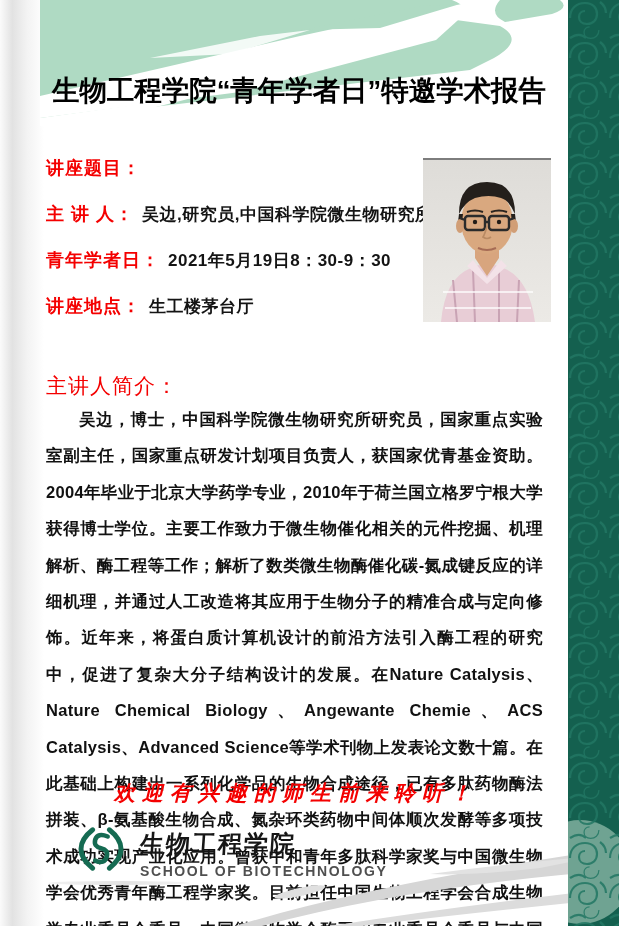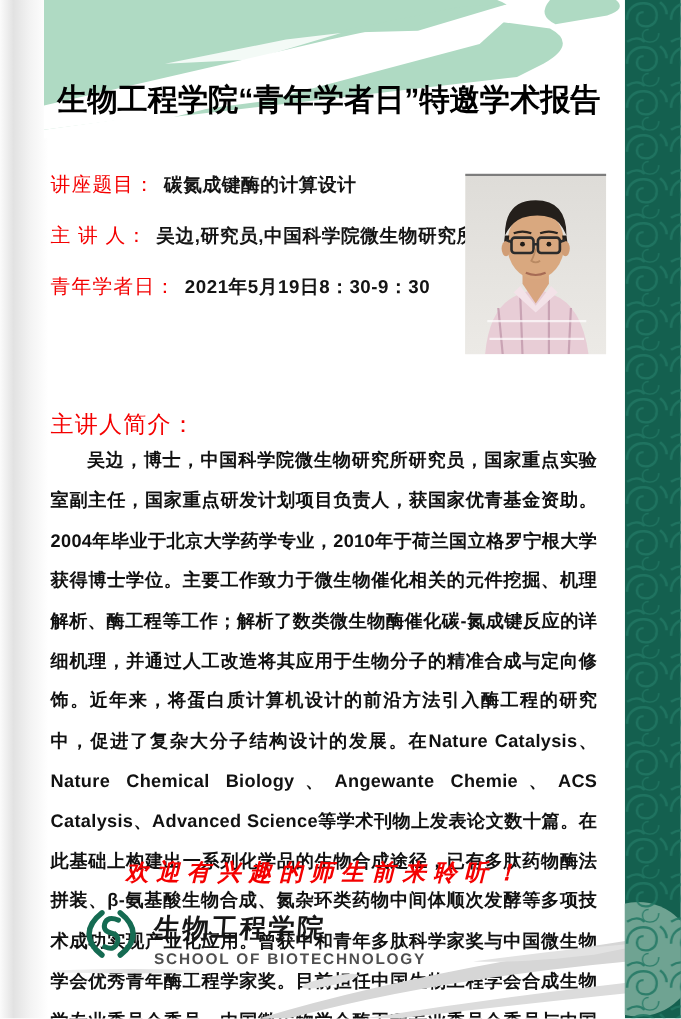--- a/index.html
+++ b/index.html
@@ -21,21 +21,21 @@
   .header-art{left:0;top:0;width:619px;height:140px;}
   .poster-title{
     left:52px;top:72px;width:520px;
     font-size:28px;font-weight:bold;color:#000;
     white-space:nowrap;letter-spacing:0px;transform:scaleX(.98);
     transform-origin:left center;
   }
   
   .details{left:46px;top:156px;width:380px;display:flex;flex-direction:column;gap:20px;}
   .detail-row{display:flex;align-items:baseline;white-space:nowrap;height:26px;}
-  .detail-label{color:#f40000;font-weight:normal;font-size:18px;letter-spacing:1px;flex:0 0 auto;}
+  .detail-label{color:#f40000;font-weight:bold;font-size:18px;letter-spacing:1px;flex:0 0 auto;}
   .detail-value{color:#141414;font-weight:bold;font-size:17px;margin-left:8px;letter-spacing:.5px;}
   
   .photo{
     left:423px;top:158px;width:128px;height:162px;
     background:#e9e7e3;border-top:2px solid #7d7d7d;overflow:hidden;
   }
   
   .bio-heading{left:46px;top:372px;font-size:21px;font-weight:normal;color:#f40000;letter-spacing:1px;}
   .bio-text{
     left:46px;top:401px;width:497px;
@@ -75,29 +75,32 @@
     <path d="M300,30 L420,6 L460,4 L380,28 Z" fill="#afdac3"></path>
     <path d="M150,58 L260,36 L310,30 L230,54 Z" fill="#ffffff" opacity=".85"></path>
     <path d="M40,118 L200,96 L120,116 L40,126 Z" fill="#ffffff"></path>
   </svg>
 
   <div class="abs poster-title">生物工程学院“青年学者日”特邀学术报告</div>
 
   <div class="abs details">
     <div class="detail-row">
       <span class="detail-label">讲座题目：</span>
-      <span class="detail-value">碳氮成键酶的计算设计</span>
     </div>
     <div class="detail-row">
       <span class="detail-label">主 讲 人：</span>
       <span class="detail-value">吴边,研究员,中国科学院微生物研究所</span>
     </div>
     <div class="detail-row">
       <span class="detail-label">青年学者日：</span>
       <span class="detail-value">2021年5月19日8：30-9：30</span>
+    </div>
+    <div class="detail-row">
+      <span class="detail-label">讲座地点：</span>
+      <span class="detail-value">生工楼茅台厅</span>
     </div>
   </div>
 
   <div class="abs photo">
     <svg width="128" height="162" viewBox="0 0 128 162" aria-hidden="true">
       <rect x="0" y="0" width="128" height="162" fill="#e9e7e3"></rect>
       <rect x="0" y="0" width="128" height="162" fill="url(#bgGrad)"></rect>
       <defs>
         <linearGradient id="bgGrad" x1="0" y1="0" x2="0" y2="1">
           <stop offset="0" stop-color="#dedcd8"></stop>

